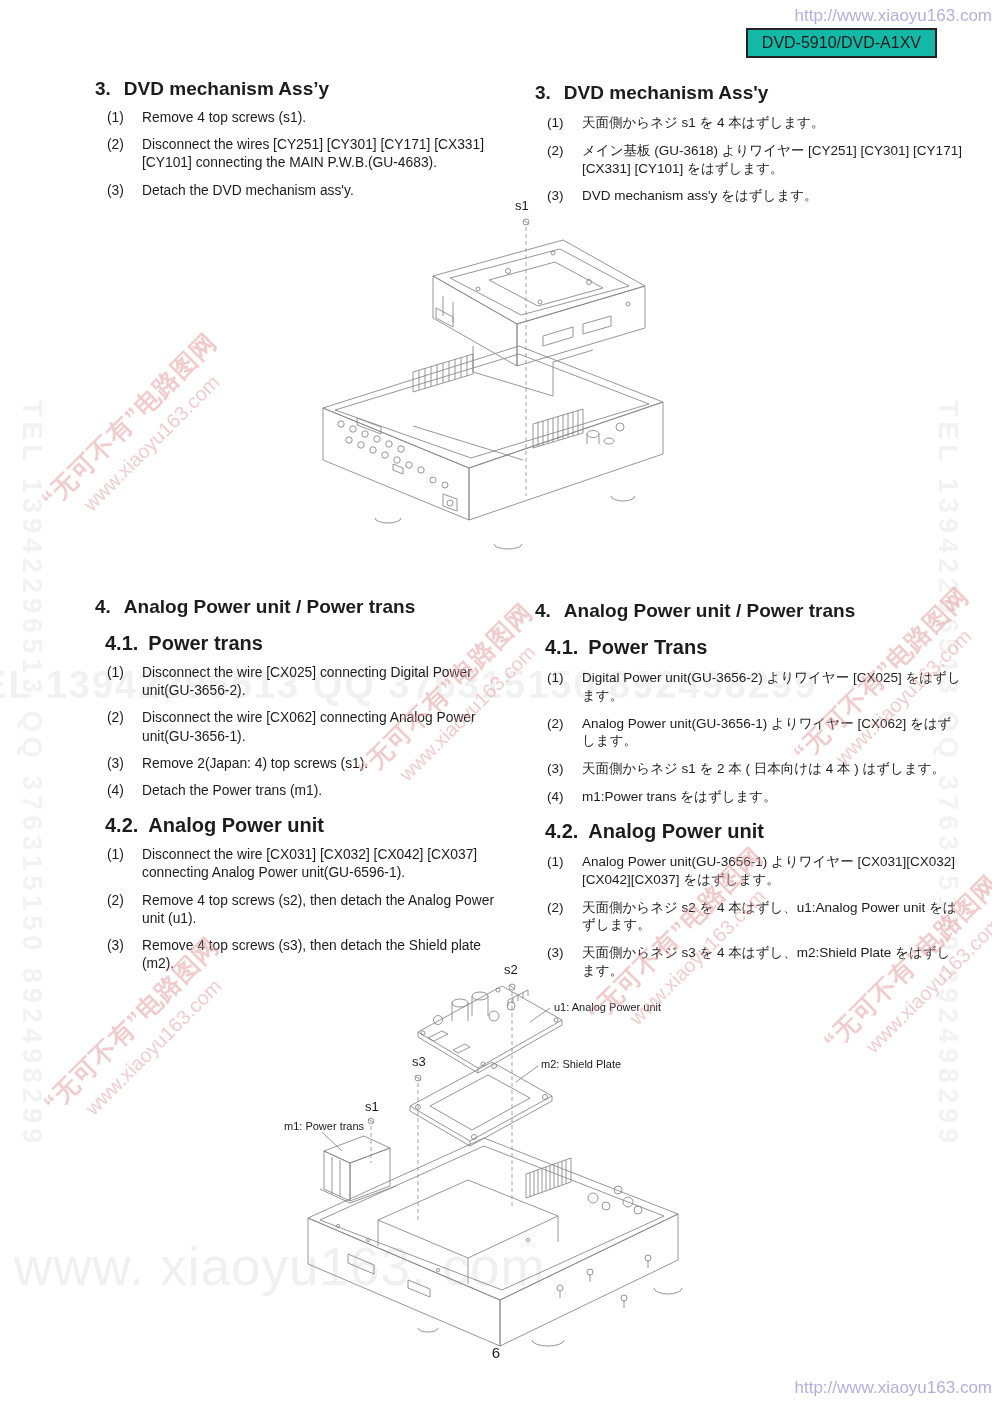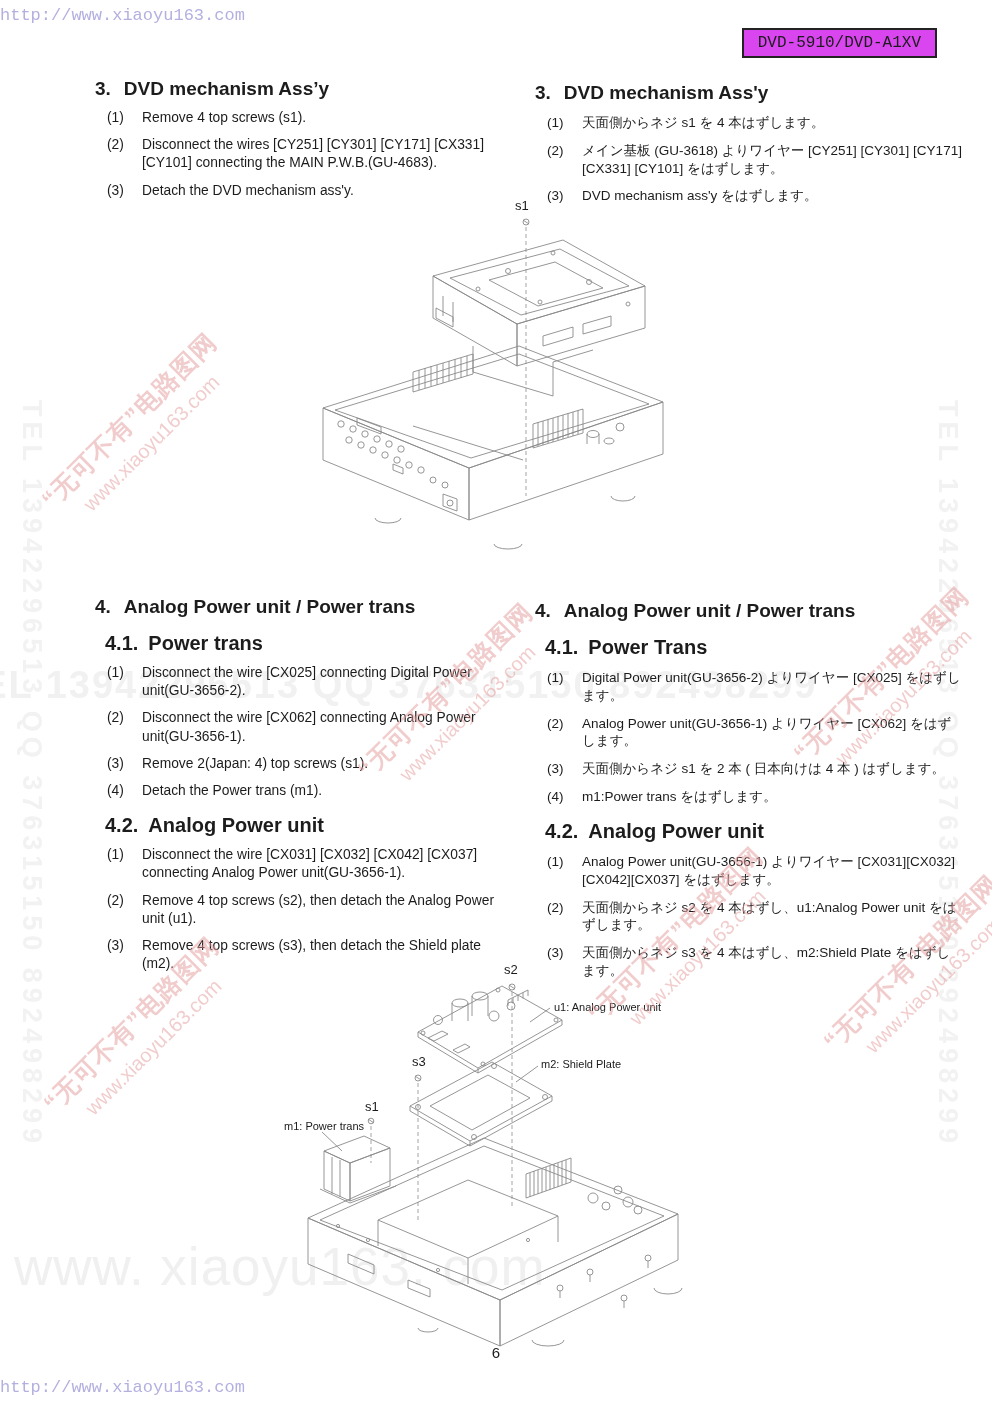--- a/index.html
+++ b/index.html
@@ -10,24 +10,24 @@
   .wm-qq-top{left:30px;top:96px;font-size:64px;font-weight:bold;color:#efefef;letter-spacing:6px;}
   .wm-tel-mid{left:-44px;top:664px;font-size:38px;font-weight:bold;color:#f1f1f1;letter-spacing:2px;}
   .wm-big-bottom{left:14px;top:1236px;font-size:53px;font-weight:normal;color:#f0f0f0;letter-spacing:1px;width:970px;overflow:hidden;}
   .wm-vert{writing-mode:vertical-rl;font-size:27px;font-weight:bold;color:#f2f2f2;letter-spacing:5px;top:400px;height:870px;overflow:hidden;}
   .wm-vert.left{left:16px;} .wm-vert.right{left:932px;}
   .wm-red{position:absolute;z-index:2;pointer-events:none;color:#e59a9a;opacity:.5;
           transform:rotate(-45deg);text-align:center;line-height:1.45;width:250px;}
   .wm-red .l1{font-size:25px;font-weight:bold;letter-spacing:1px;}
   .wm-red .l2{font-size:20px;}
   
-  .url{position:absolute;left:0;width:100%;text-align:left;color:#b3b0e0;font-size:17px;z-index:1;font-family:Liberation Mono, monospace;}
+  .url{position:absolute;left:0;width:100%;text-align:right;color:#b3b0e0;font-size:17px;z-index:1;}
   .url-top{top:6px;} .url-bottom{top:1378px;}
   .model-box{position:absolute;top:28px;right:55px;border:2px solid #222;padding:4px 14px;
-             font-size:16px;z-index:1;background:#d946ef;font-family:Liberation Mono, monospace;}
+             font-size:16px;z-index:1;background:#14b8a6;}
   .pageno{position:absolute;top:1344px;left:0;width:100%;text-align:center;font-size:15px;z-index:1;}
   
   .col{position:absolute;z-index:1;}
   .col-l{left:95px;width:418px;}
   .col-r{left:535px;width:428px;}
   .h1{display:flex;gap:13px;font-size:19px;font-weight:bold;margin:0 0 6px 0;}
   .h2{display:flex;gap:10px;font-size:20px;font-weight:bold;margin:14px 0 4px 10px;}
   .items{padding-left:12px;}
   .itm{display:flex;margin-top:9px;line-height:1.32;font-size:13.8px;}
   .itm .n{flex:none;width:26px;margin-right:9px;}
@@ -220,21 +220,21 @@
           <span class="t">Detach the Power trans (m1).</span>
         </div>
     </div>
     <div class="h2">
       <span>4.2.</span>
         <span>Analog Power unit</span>
       </div>
     <div class="items">
       <div class="itm">
           <span class="n">(1)</span>
-          <span class="t">Disconnect the wire [CX031] [CX032] [CX042] [CX037] connecting Analog Power unit(GU-3656-1).</span>
+          <span class="t">Disconnect the wire [CX031] [CX032] [CX042] [CX037] connecting Analog Power unit(GU-6596-1).</span>
         </div>
       <div class="itm">
           <span class="n">(2)</span>
           <span class="t">Remove 4 top screws (s2), then detach the Analog Power unit (u1).</span>
         </div>
       <div class="itm">
           <span class="n">(3)</span>
           <span class="t">Remove 4 top screws (s3), then detach the Shield plate (m2).</span>
         </div>
     </div>

